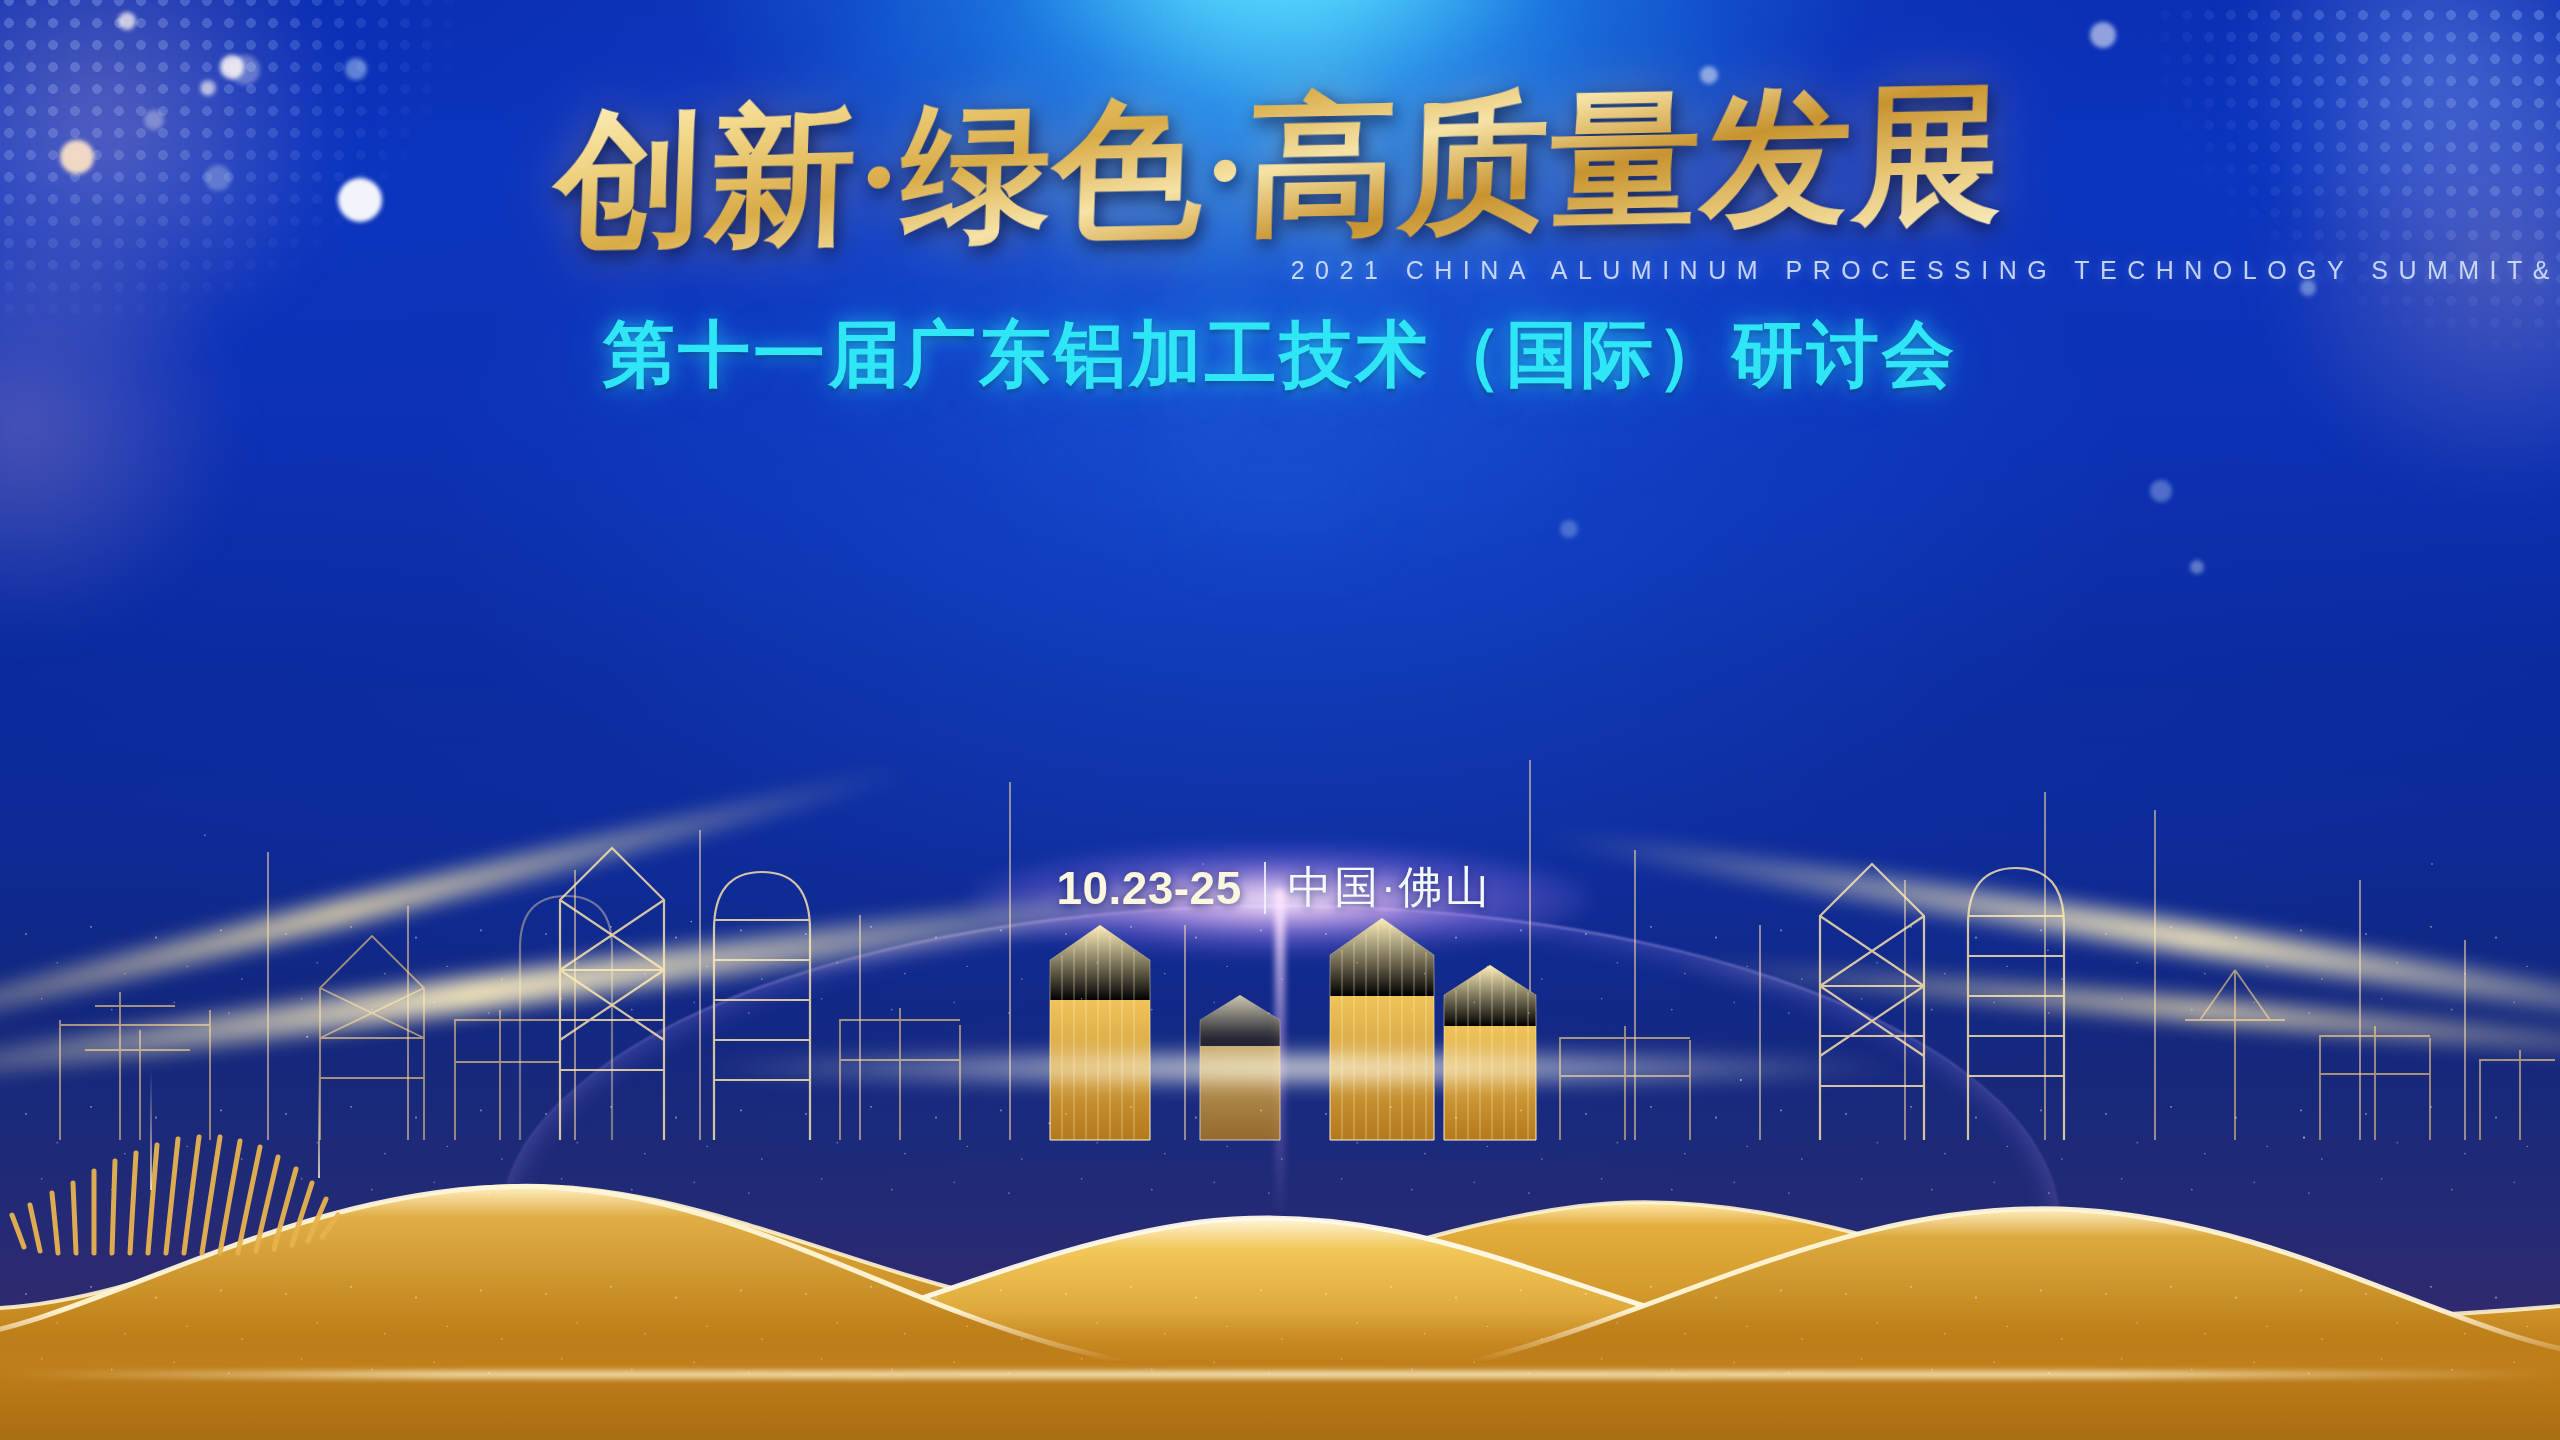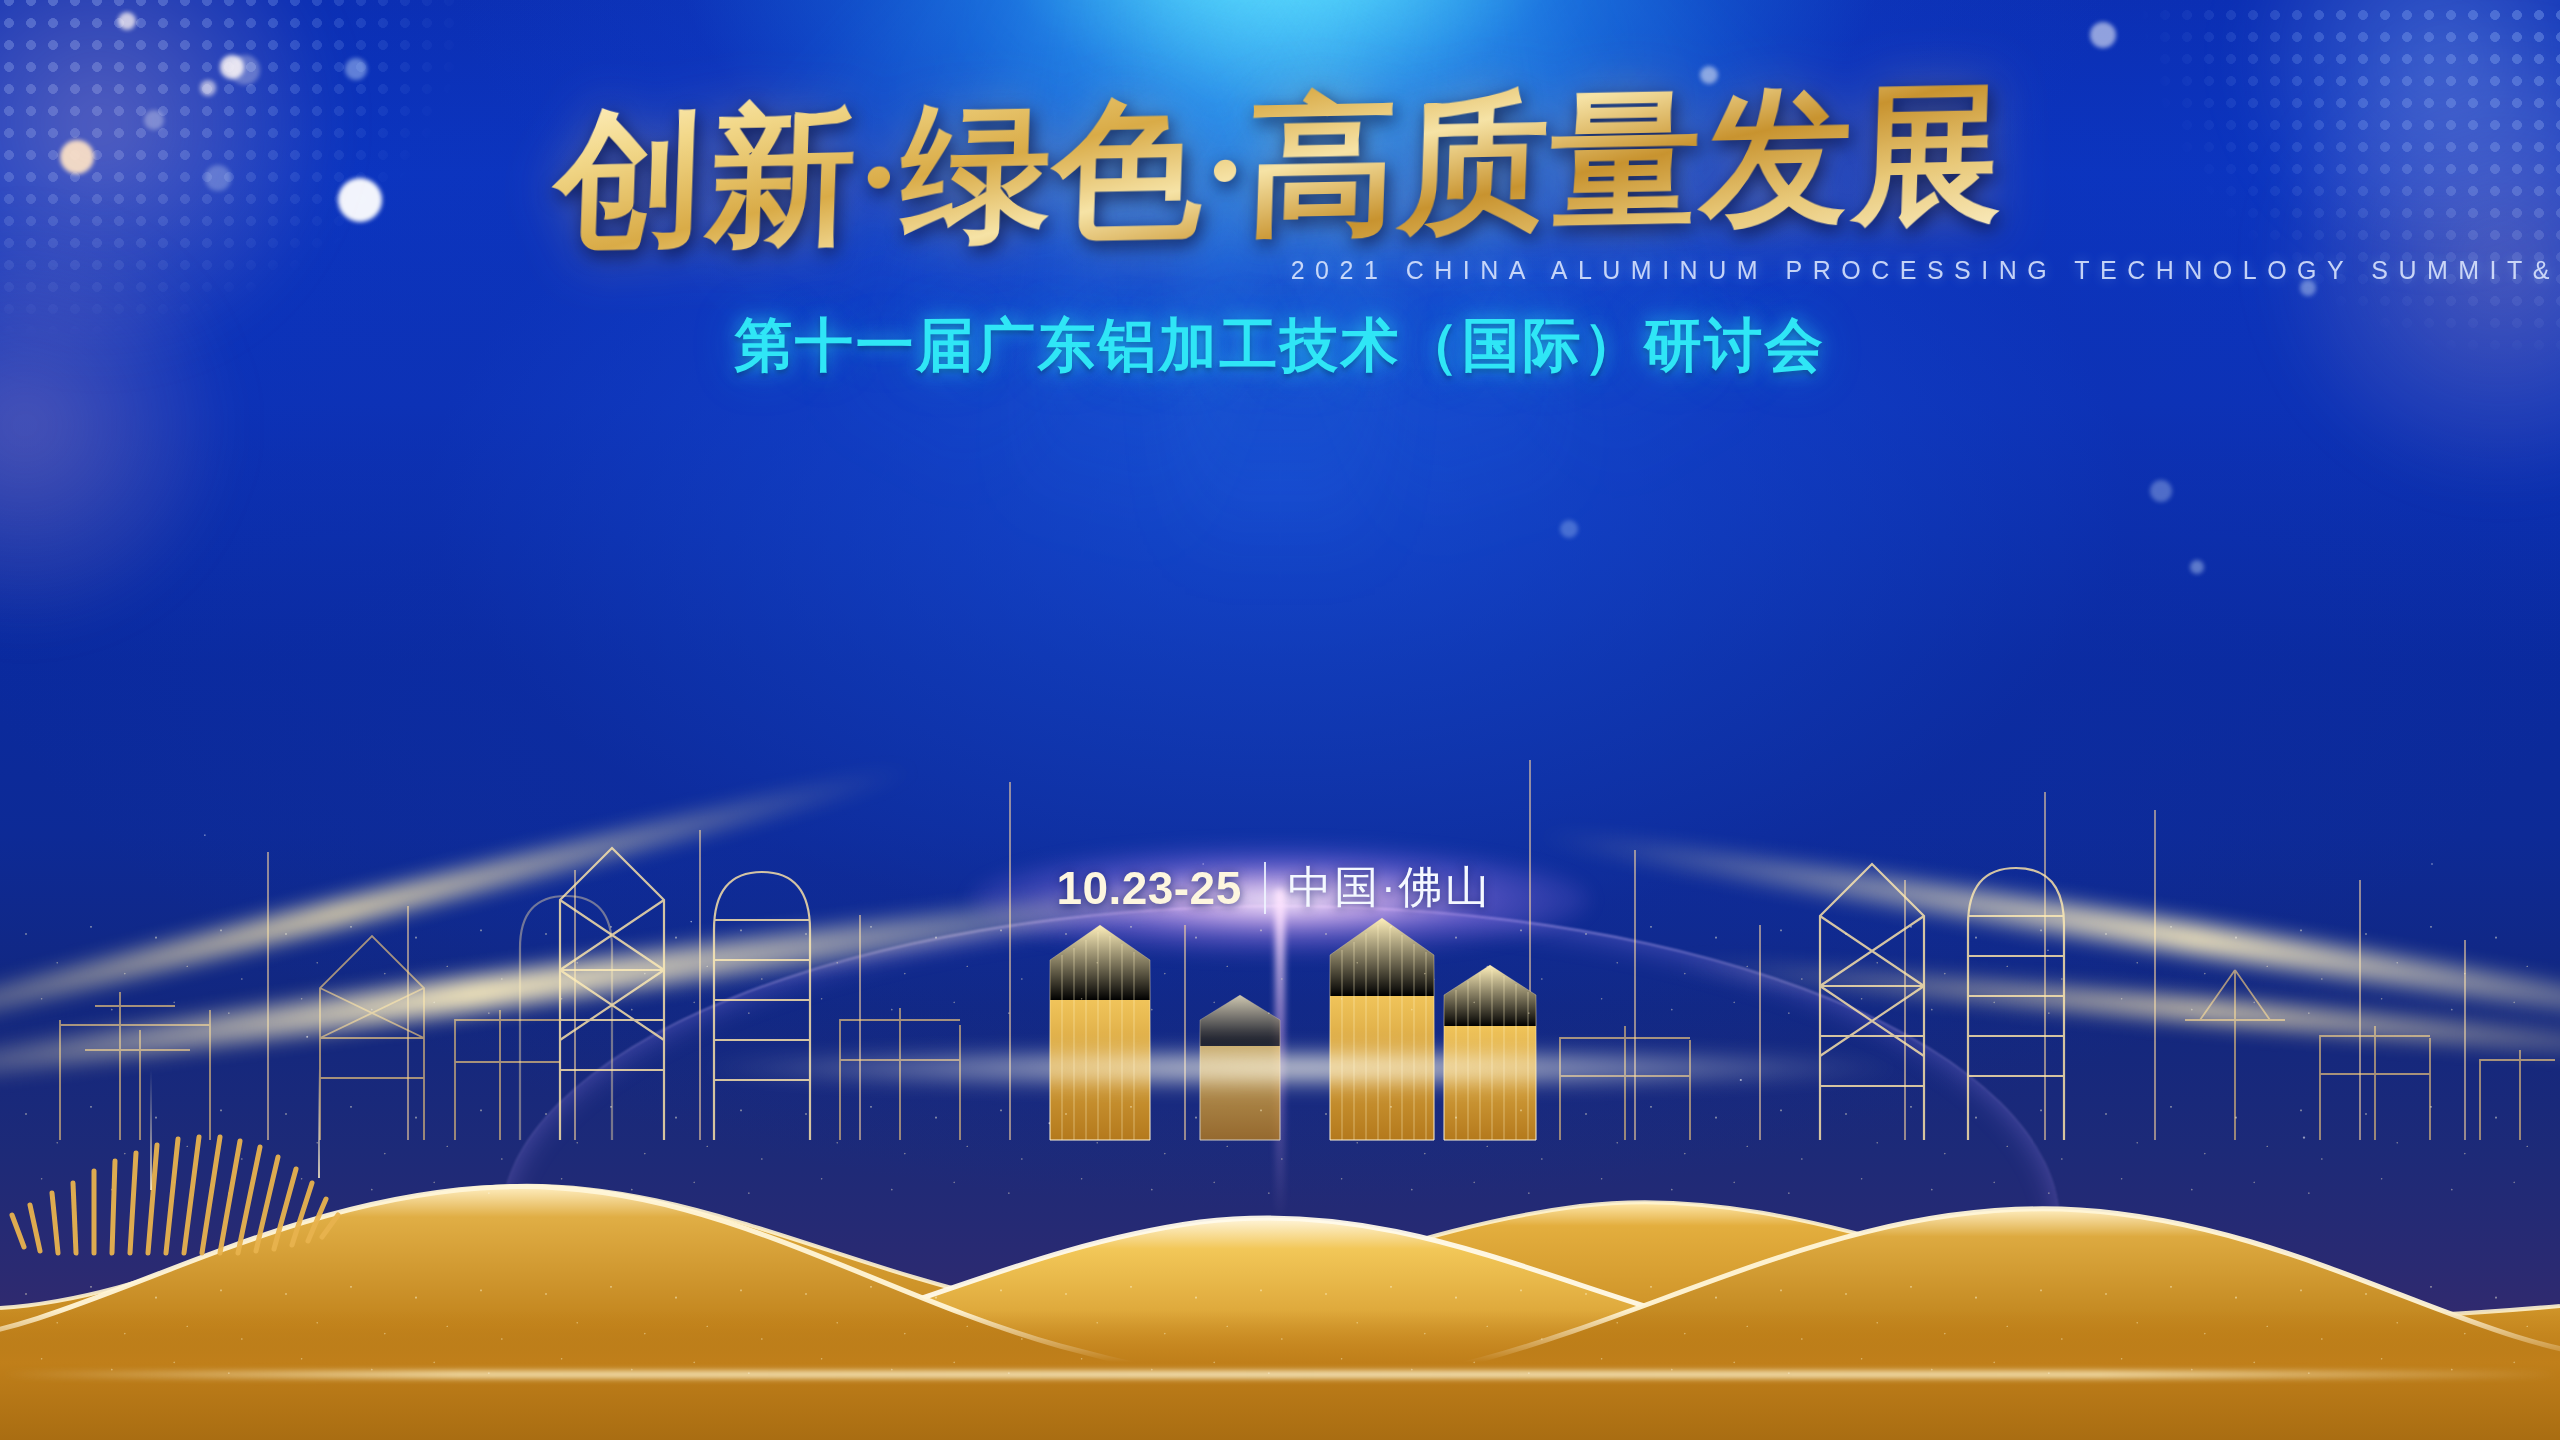--- a/index.html
+++ b/index.html
@@ -109,21 +109,21 @@
   }
   .enSub1{
     margin-top:10px;
     font-size:25px; font-weight:400; letter-spacing:.42em;
     color:#dfe9ff; opacity:.88;
     text-shadow:0 0 12px rgba(160,210,255,.45);
     text-align:right;
   }
   .cnTitle2{
     margin-top:22px;
-    font-size:58px; font-weight:700; letter-spacing:.045em;
+    font-size:72px; font-weight:700; letter-spacing:.045em;
     color:#2fe6f6;
     text-shadow:0 0 18px rgba(45,230,250,.62), 0 0 46px rgba(30,170,255,.45), 0 3px 5px rgba(0,20,80,.55);
   }
   .enSub2{
     margin-top:12px;
     font-size:25px; font-weight:400; letter-spacing:.30em;
     color:#dfe9ff; opacity:.88;
     text-shadow:0 0 12px rgba(160,210,255,.45);
   }
 

